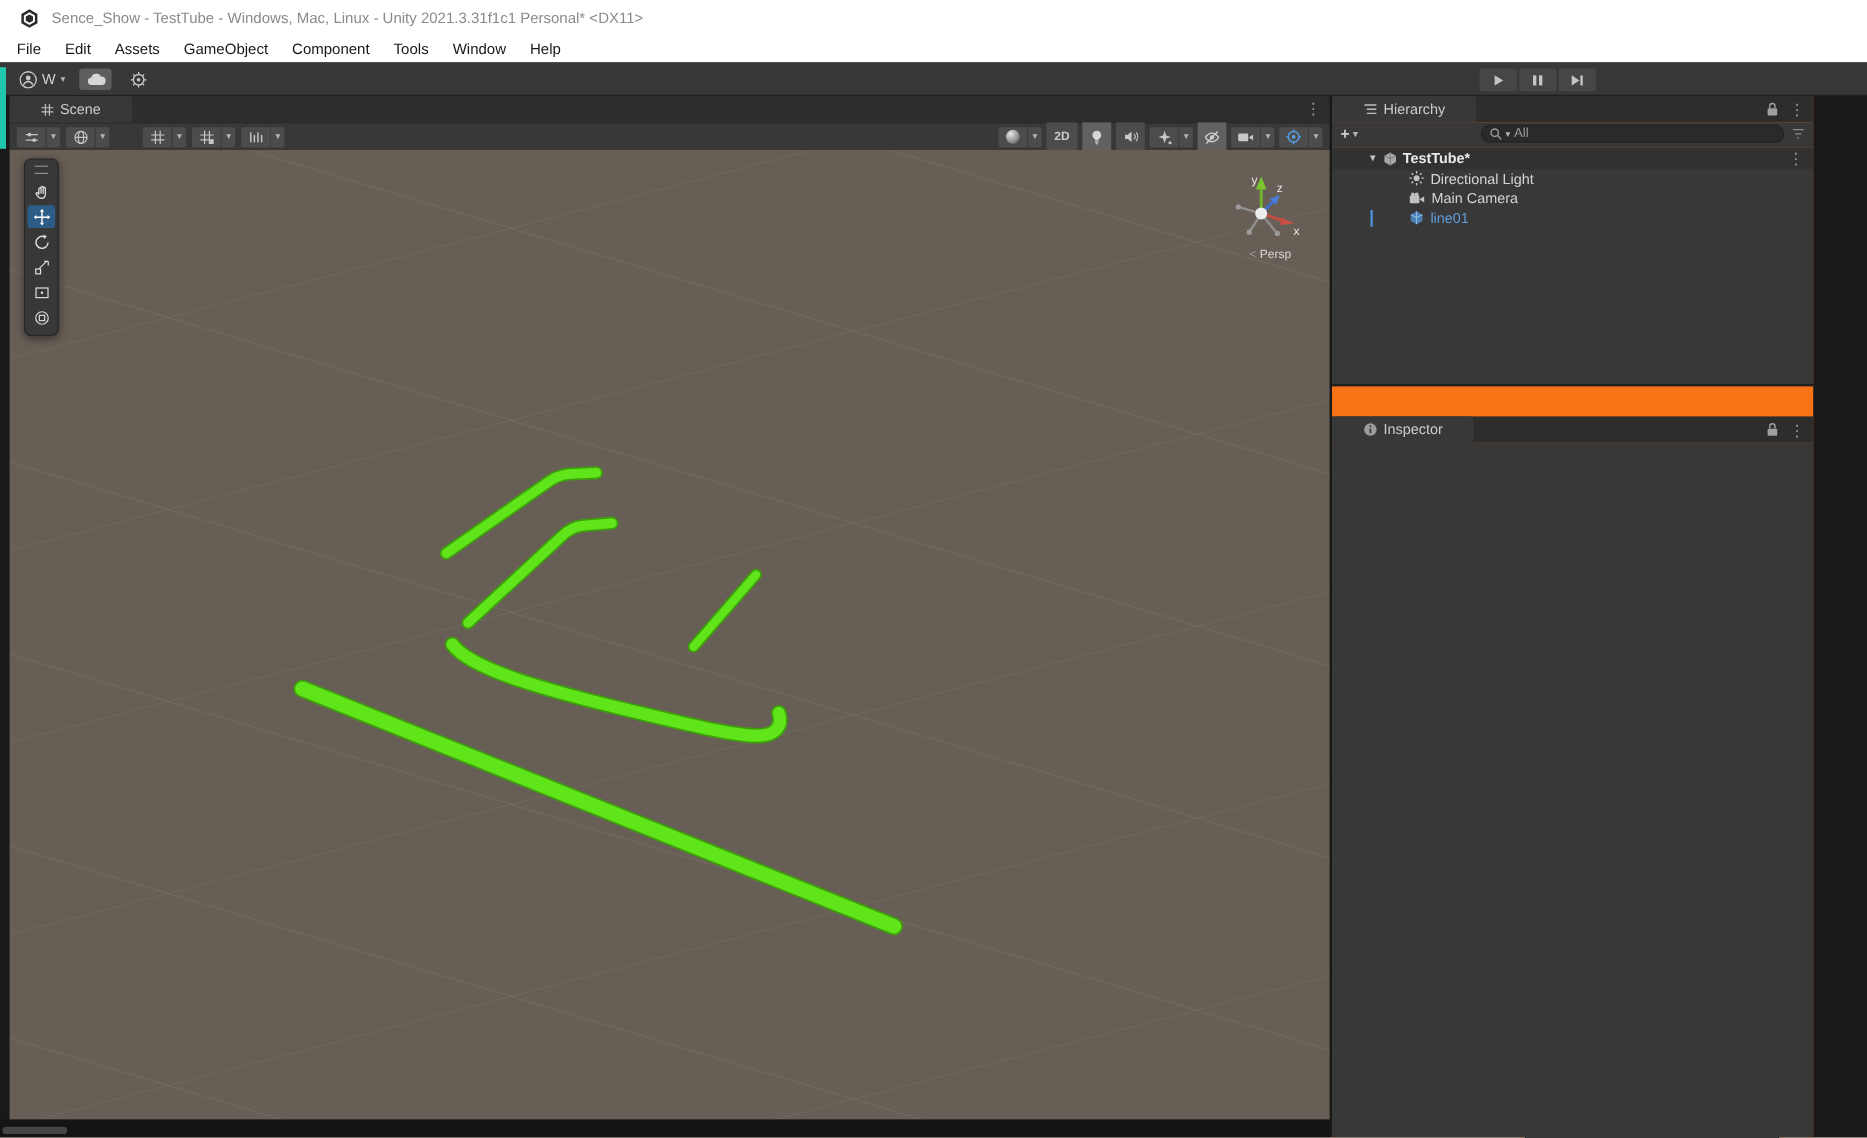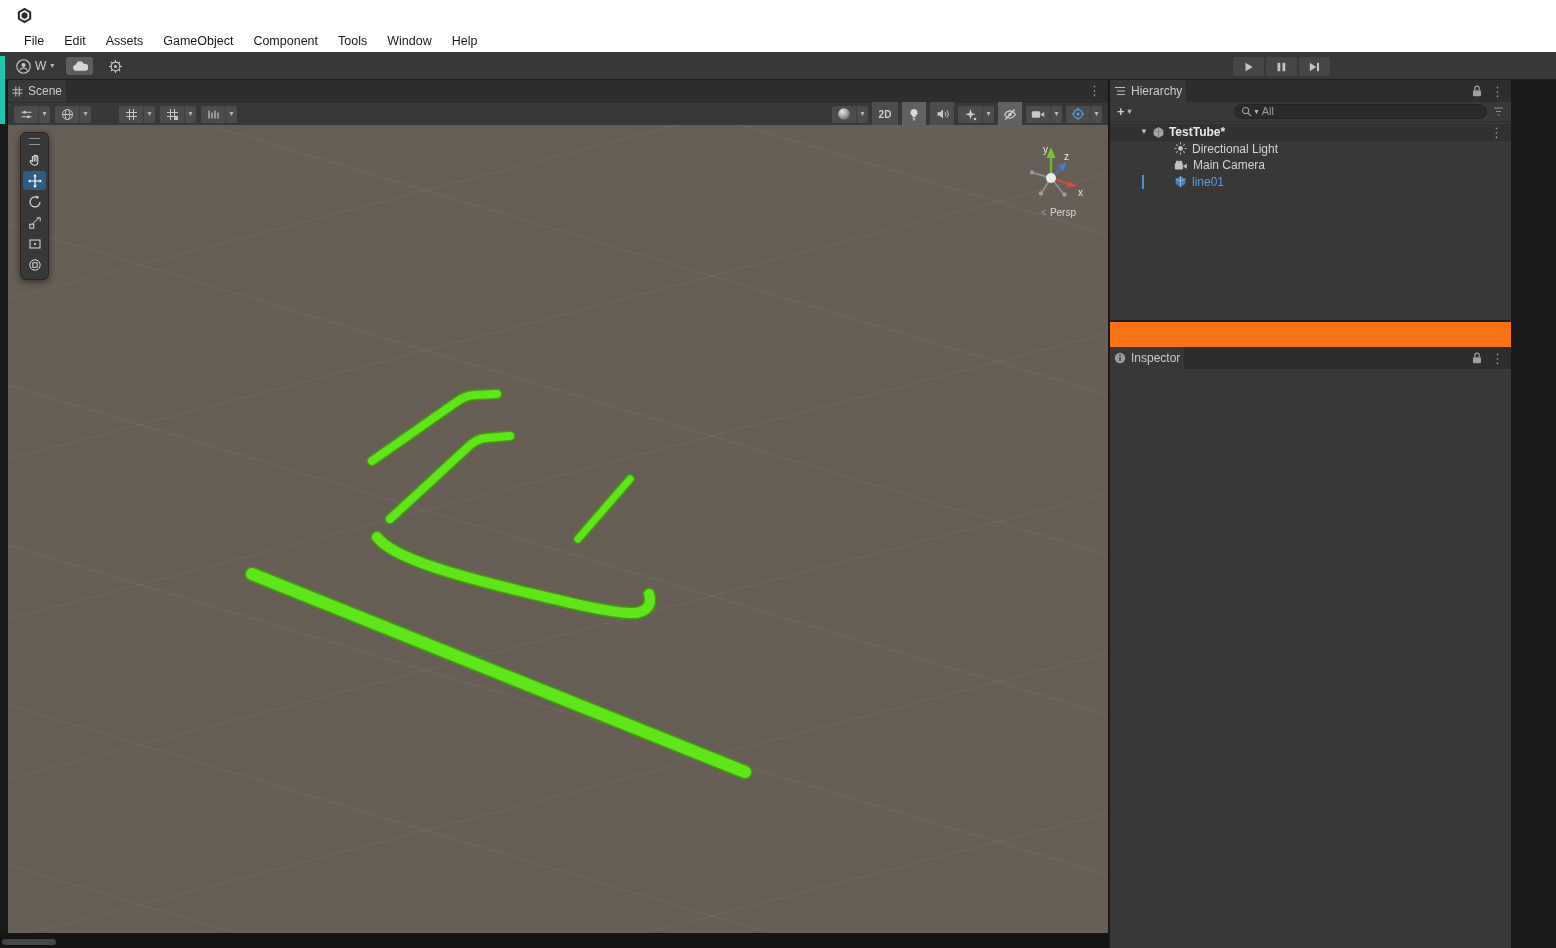--- a/index.html
+++ b/index.html
@@ -4,41 +4,41 @@
 <style>
   html,body{margin:0;padding:0;}
   #app{position:relative;width:1556px;height:948px;background:#191919;font-family:"Liberation Sans",sans-serif;overflow:hidden;}
   svg{display:block;}
 
   
   .titlebar{position:absolute;left:0;top:0;width:1556px;height:30px;background:#ffffff;display:flex;align-items:center;padding-left:16px;box-sizing:border-box;gap:10px;}
   .title-text{color:#8b8b8b;font-size:12.5px;}
 
   
-  .menubar{position:absolute;left:0;top:30px;width:1556px;height:22px;background:#ffffff;display:flex;align-items:center;padding-left:14px;box-sizing:border-box;}
+  .menubar{position:absolute;left:0;top:30px;width:1556px;height:22px;background:#ffffff;display:flex;align-items:center;padding-left:4px;box-sizing:border-box;}
   .menu-item{padding:0 10px;font-size:12.5px;color:#181818;cursor:default;}
 
   
   .toolbar{position:absolute;left:0;top:52px;width:1556px;height:28px;background:#383838;border-bottom:1px solid #1e1e1e;box-sizing:border-box;}
   .tb-left{position:absolute;left:16px;top:57px;height:18px;display:flex;align-items:center;gap:12px;}
   .account{display:flex;align-items:center;gap:4px;}
   .acct-label{color:#cfcfcf;font-size:12px;}
   .caret{font-size:8px;color:#b4b4b4;line-height:1;}
   .tb-btn{height:18px;display:flex;align-items:center;justify-content:center;border-radius:3px;}
   .cloud-btn{width:27px;background:#5d5d5d;}
   .gear-btn{width:20px;}
   .play-controls{position:absolute;left:1233px;top:57px;display:flex;gap:2px;}
   .play-btn{width:31px;height:19px;background:#464646;border-radius:2px;display:flex;align-items:center;justify-content:center;}
 
   .teal-stripe{position:absolute;left:0;top:56px;width:5px;height:68px;background:#1fc8ad;z-index:40;}
 
   
   .scene-panel{position:absolute;left:8px;top:80px;width:1100px;height:853px;display:flex;flex-direction:column;}
   .tabbar{height:22px;background:#2d2d2d;display:flex;align-items:stretch;position:relative;flex:none;}
-  .tab{display:flex;align-items:center;gap:5px;padding:0 4px;background:#383838;color:#cccccc;font-size:12px;border-radius:3px 3px 0 0;}
+  .tab{display:flex;align-items:center;gap:5px;padding:0 26px;background:#383838;color:#cccccc;font-size:12px;border-radius:3px 3px 0 0;}
   .tabbar-menu{position:absolute;right:7px;top:3px;color:#9c9c9c;font-size:13px;}
 
   .scene-toolbar{height:22px;background:#383838;display:flex;align-items:center;padding:0 6px;gap:5px;border-top:1px solid #2e2e2e;flex:none;}
   .st-btn{height:33px;background:#4c4c4c;border-radius:2px;display:flex;align-items:center;justify-content:center;padding:0 3px;min-width:18px;}
   .st-btn.active{background:#616161;}
   .st-dd{display:flex;height:17px;}
   .seg-icon{background:#4c4c4c;border-radius:2px 0 0 2px;display:flex;align-items:center;justify-content:center;padding:0 3px;min-width:18px;}
   .seg-caret{background:#4c4c4c;border-radius:0 2px 2px 0;border-left:1px solid #3e3e3e;width:11px;display:flex;align-items:center;justify-content:center;}
   .st-gap{width:18px;}
   .st-right{margin-left:auto;display:flex;gap:4px;align-items:center;}
@@ -85,20 +85,21 @@
 <body>
 
 <div id="app">
 
   <div class="titlebar">
     <svg width="17" height="17" viewBox="0 0 17 17">
       <path d="M8.5 0.8l6.7 3.85v7.7L8.5 16.2l-6.7-3.85v-7.7z" fill="#2b2b2b"></path>
       <path d="M8.5 3.2l4.6 2.65v5.3L8.5 13.8l-4.6-2.65v-5.3z" fill="#ffffff"></path>
       <path d="M8.5 5l3 1.75v3.5L8.5 12l-3-1.75v-3.5z" fill="#2b2b2b"></path>
     </svg>
+    <span class="title-text">Sence_Show - TestTube - Windows, Mac, Linux - Unity 2021.3.31f1c1 Personal* &lt;DX11&gt;</span>
   </div>
 
   <div class="menubar">
     <span class="menu-item">File</span>
     <span class="menu-item">Edit</span>
     <span class="menu-item">Assets</span>
     <span class="menu-item">GameObject</span>
     <span class="menu-item">Component</span>
     <span class="menu-item">Tools</span>
     <span class="menu-item">Window</span>

